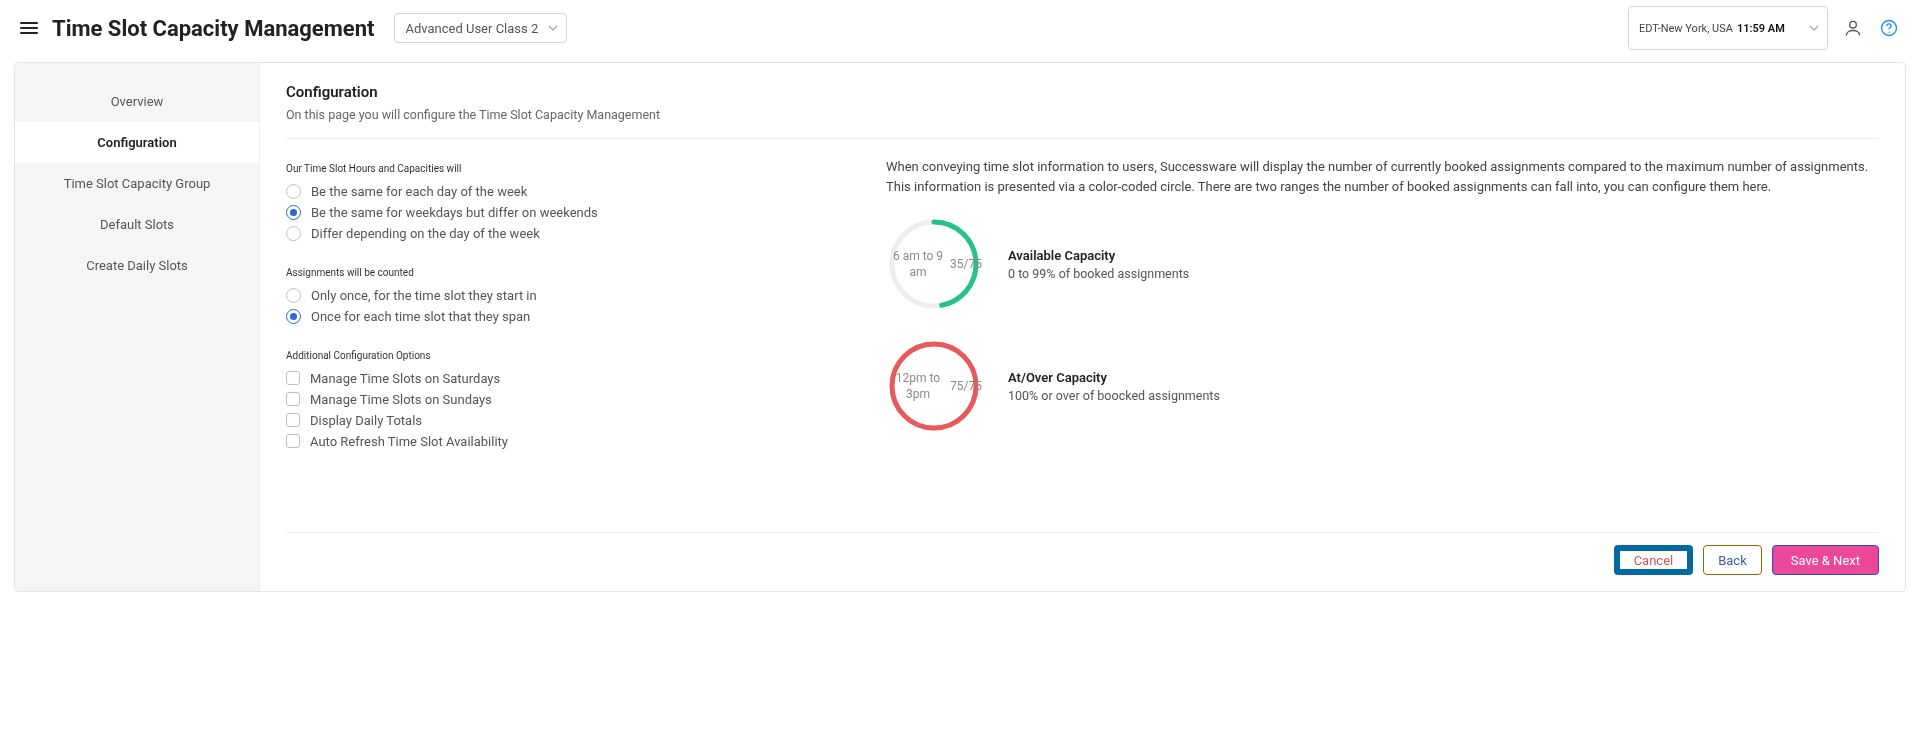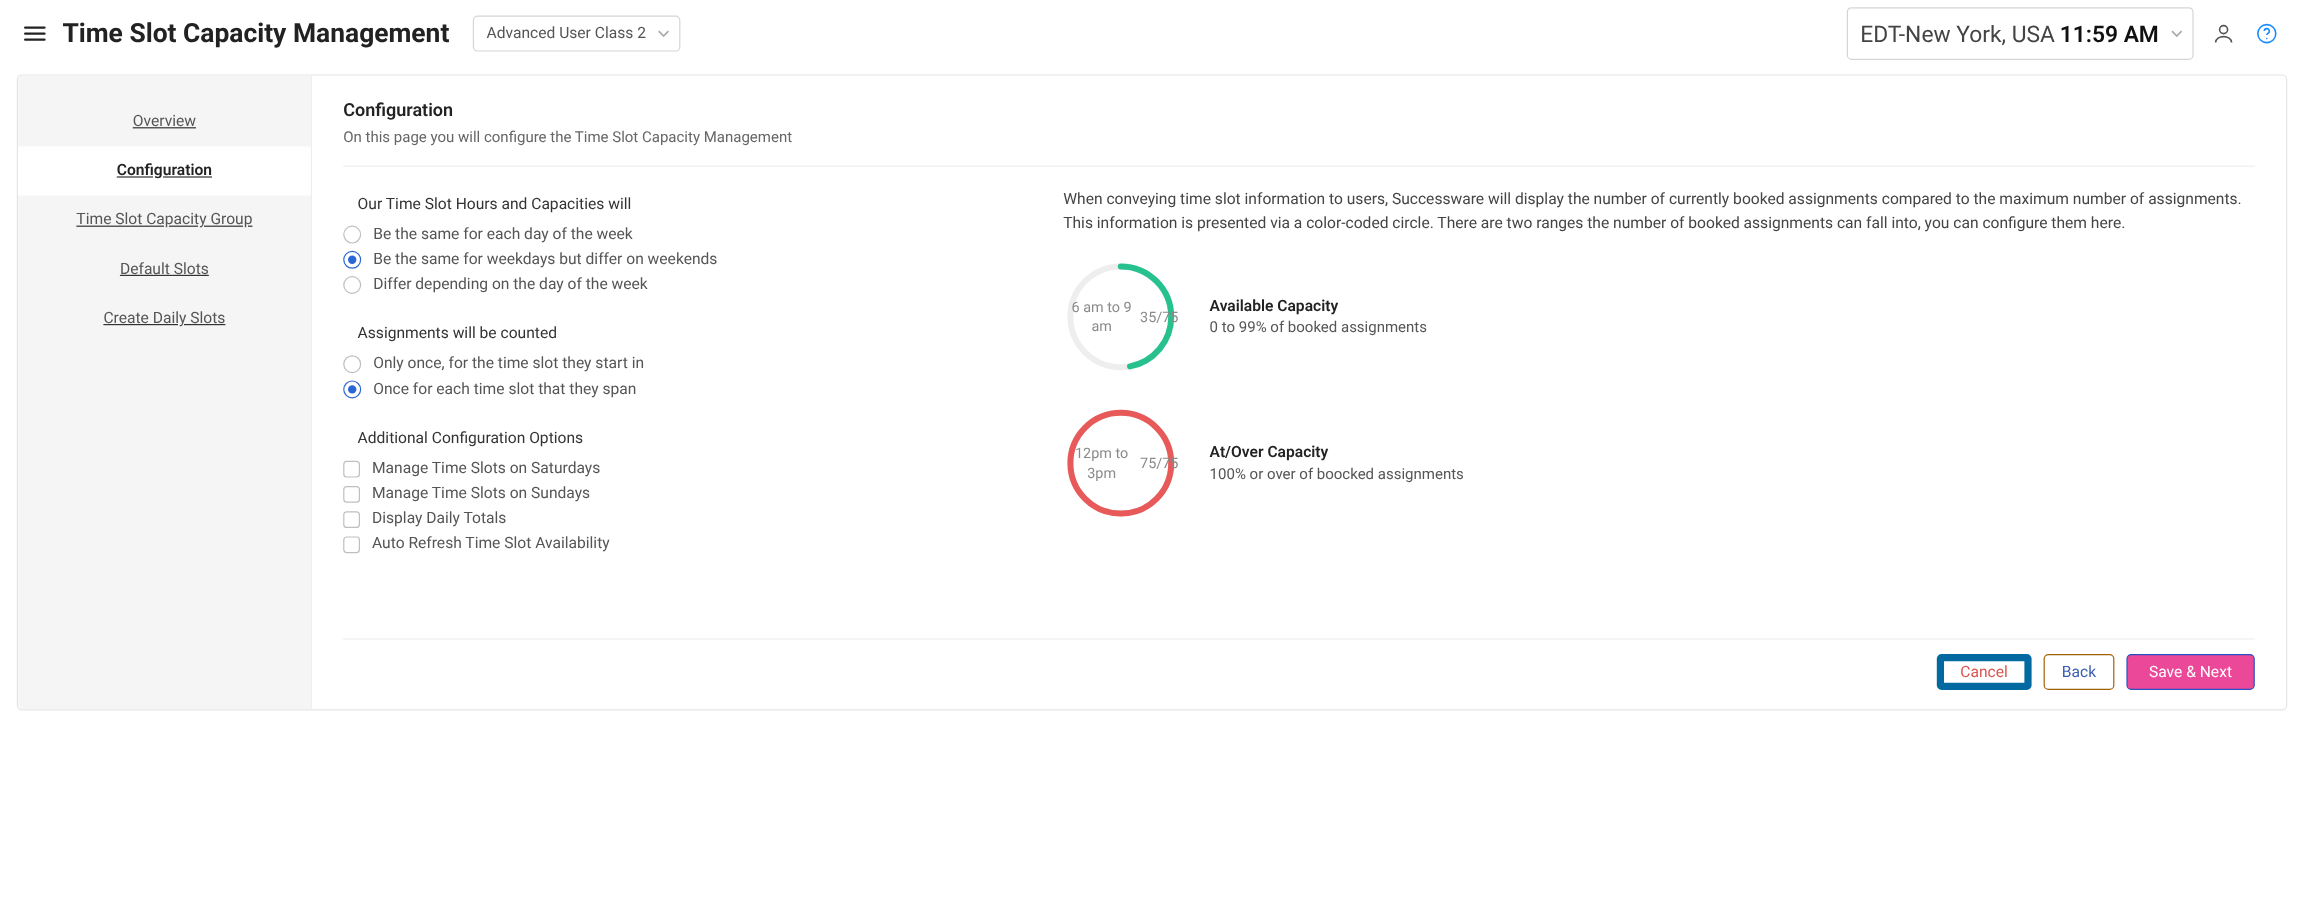--- a/index.html
+++ b/index.html
@@ -57,21 +57,21 @@
     transform: translateY(-50%);
     color: #aaa;
   }
   .topbar .spacer { flex: 1; }
   .tz-box {
     display: inline-flex;
     align-items: center;
     border: 1px solid #d5d5d5;
     border-radius: 4px;
     padding: 4px 28px 4px 10px;
-    font-size: 19px;
+    font-size: 11px;
     height: 44px;
     position: relative;
     min-width: 200px;
     cursor: pointer;
   }
   .tz-box .chev {
     position: absolute;
     right: 8px;
     top: 50%;
     transform: translateY(-50%);
@@ -96,21 +96,20 @@
     border-radius: 4px;
     display: flex;
     min-height: 530px;
     overflow: hidden;
   }
   .sidebar {
     width: 245px;
     background: #f5f5f5;
     border-right: 1px solid #eee;
     padding-top: 18px;
-    text-decoration: underline;
   }
   .sidebar-item {
     text-align: center;
     padding: 13px 8px;
     font-size: 13px;
     color: #555;
     cursor: pointer;
   }
   .sidebar-item.active {
     background: #fff;
@@ -140,27 +139,26 @@
     border-top: 1px solid #eee;
     margin: 6px 0 18px 0;
   }
   .columns {
     display: flex;
     gap: 40px;
   }
   .col-left { flex: 0 0 560px; }
   .col-right { flex: 1; }
   .group-title {
-    font-size: 13px;
+    font-size: 10px;
     color: #333;
-    margin: 6px 0 10px 12px;
+    margin: 6px 0 10px 0;
   }
   .radio-row, .check-row {
     display: flex;
-    align-items: center;
     gap: 10px;
     margin: 6px 0;
     cursor: pointer;
     color: #555;
     font-size: 13px;
   }
   .radio {
     width: 15px;
     height: 15px;
     border: 1.5px solid #bfbfbf;

